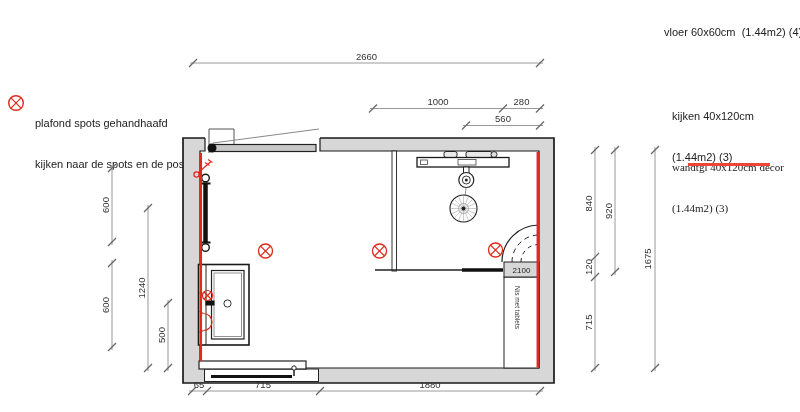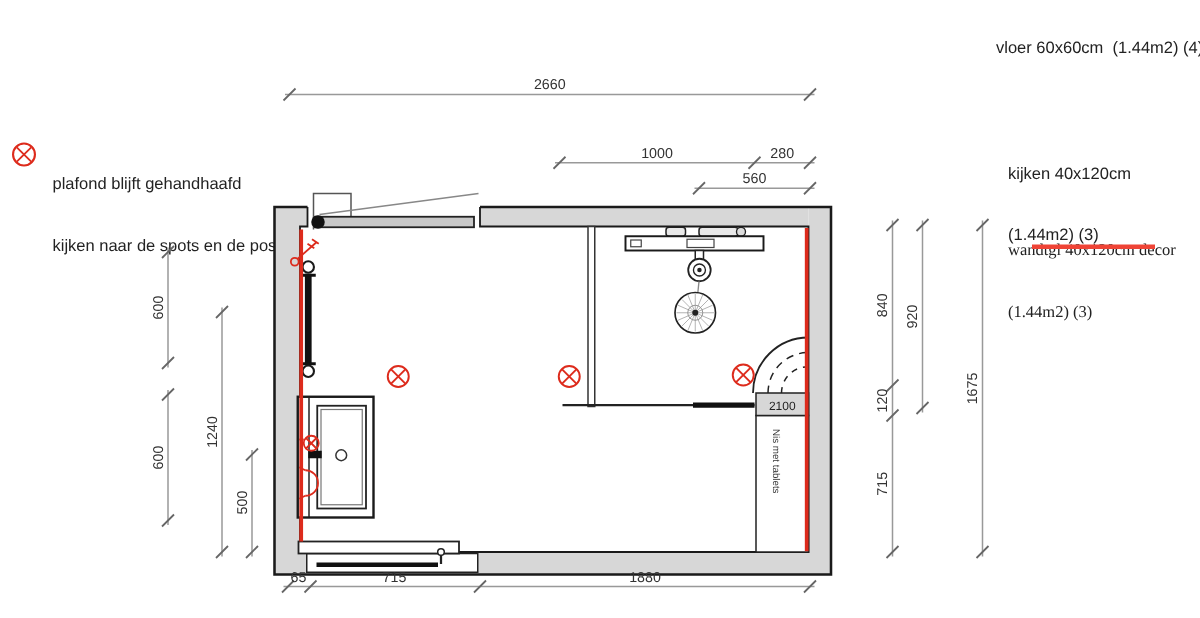--- a/index.html
+++ b/index.html
@@ -21,21 +21,21 @@
 <div id="canvas">
 
   <span class="note-icon">
     <svg width="18" height="18" viewBox="0 0 18 18">
       <circle cx="9" cy="9" r="7.3" fill="none" stroke="#dd2b1c" stroke-width="1.4"></circle>
       <line x1="4.2" y1="4.2" x2="13.8" y2="13.8" stroke="#dd2b1c" stroke-width="1.2"></line>
       <line x1="13.8" y1="4.2" x2="4.2" y2="13.8" stroke="#dd2b1c" stroke-width="1.2"></line>
     </svg>
   </span>
   <div class="note-text">
-    <div>plafond blijft gehandhaafd</div>
+    <div>plafond spots gehandhaafd</div>
     <div>kijken naar de spots en de positie</div>
   </div>
 
   <div class="legend-floor">vloer 60x60cm  (1.44m2) (4)</div>
   <div class="legend-wall">
     <div>kijken 40x120cm</div>
     <div>(1.44m2) (3)</div>
   </div>
   <div class="legend-decor">
     <div>wandtgl 40x120cm decor</div>

